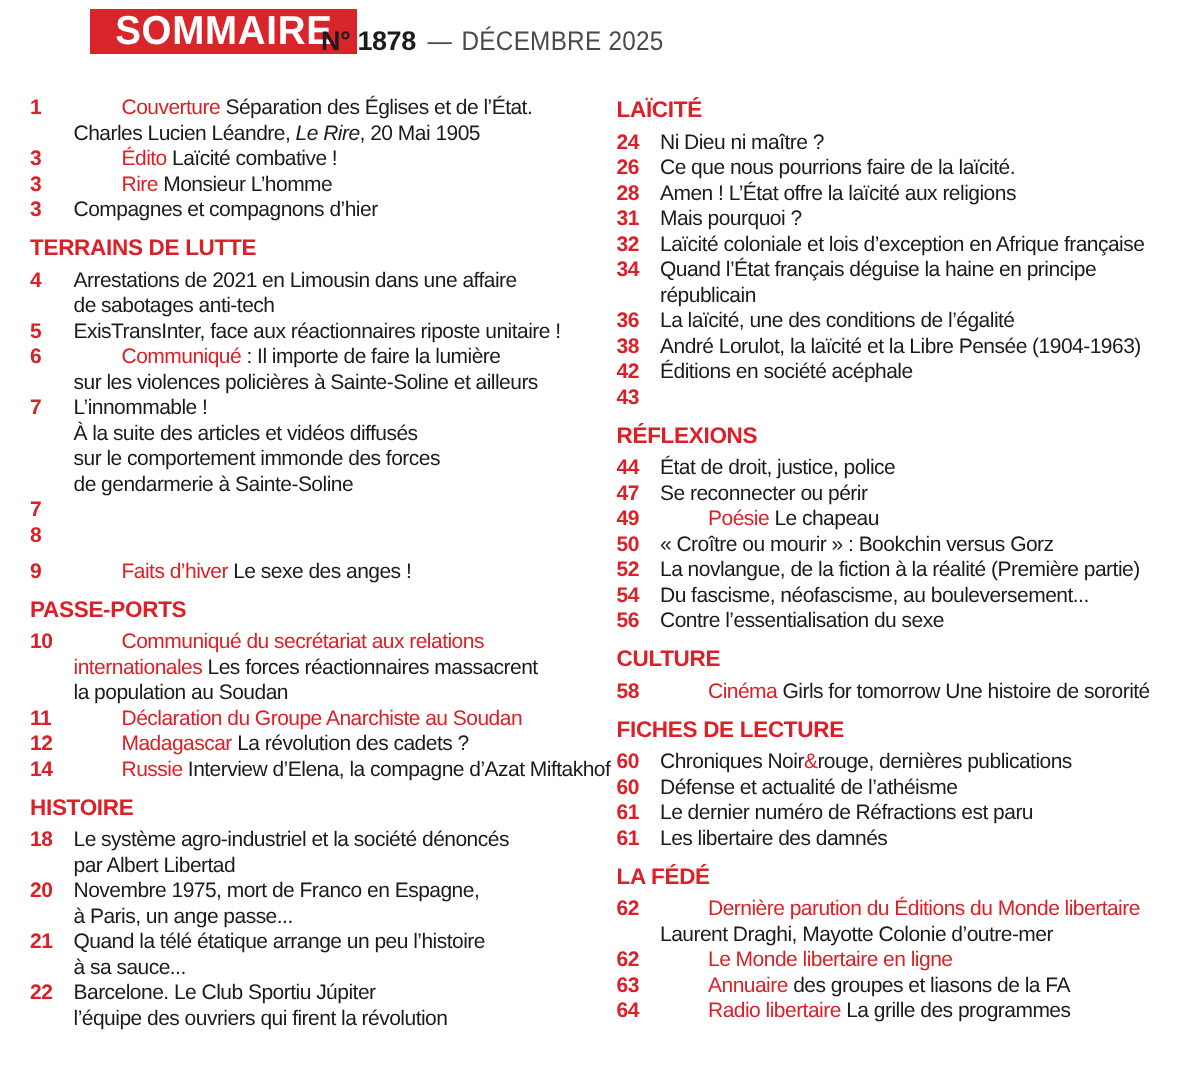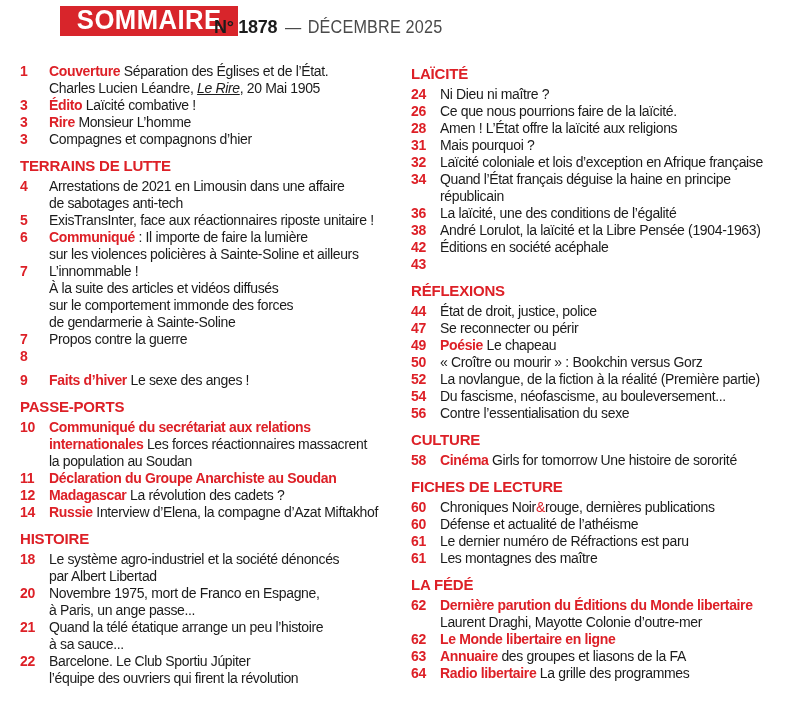--- a/index.html
+++ b/index.html
@@ -33,23 +33,23 @@
   .col-right{left:411px;width:379px;}
   .sec-heading{
     color:var(--red,#dd2027);font-weight:700;font-size:15px;line-height:17px;
     margin:9px 0 4px;letter-spacing:-.2px;white-space:pre;
   }
   .col > .sec-heading:first-child{margin-top:2px;}
   .item{display:flex;font-size:14px;line-height:17px;letter-spacing:-.35px;}
   .item.gap{margin-top:7px;}
   .num{flex:0 0 29px;color:var(--red,#dd2027);font-weight:700;}
   .txt{white-space:pre;}
-  .seg-label{color:var(--red,#dd2027);font-weight:700;}
+  .seg-label{color:var(--red,#dd2027);font-weight:400;margin-left:32px;}
   .seg-redplain{color:var(--red,#dd2027);}
-  .seg-em{font-style:italic;text-decoration:underline;}
+  .seg-em{font-style:italic;}
 </style>
 </head>
 <body style="--red: #dd2027; --box-red: #d8252b; --text: #1b1b1b;">
 
 <header>
   <div class="title-box">
     <span class="title-text">SOMMAIRE</span>
   </div>
   <div class="issue-line">
     <span class="issue-number">N° 1878</span>
@@ -95,21 +95,20 @@
     </div>
     <div class="item">
       <span class="num">7</span>
       <span class="txt"><span class="seg-plain">L’innommable !
 À la suite des articles et vidéos diffusés
 sur le comportement immonde des forces
 de gendarmerie à Sainte-Soline</span></span>
     </div>
     <div class="item">
       <span class="num">7</span>
-      <span class="txt"><span class="seg-plain">Propos contre la guerre</span></span>
     </div>
     <div class="item">
       <span class="num">8</span>
     </div>
     <div class="item gap">
       <span class="num">9</span>
       <span class="txt"><span class="seg-label">Faits d’hiver </span><span class="seg-plain">Le sexe des anges !</span></span>
     </div>
     <div class="sec-heading">PASSE-PORTS</div>
     <div class="item">
@@ -236,21 +235,21 @@
     <div class="item">
       <span class="num">60</span>
       <span class="txt"><span class="seg-plain">Défense et actualité de l’athéisme</span></span>
     </div>
     <div class="item">
       <span class="num">61</span>
       <span class="txt"><span class="seg-plain">Le dernier numéro de Réfractions est paru</span></span>
     </div>
     <div class="item">
       <span class="num">61</span>
-      <span class="txt"><span class="seg-plain">Les montagnes des maître</span></span>
+      <span class="txt"><span class="seg-plain">Les libertaire des damnés</span></span>
     </div>
     <div class="sec-heading">LA FÉDÉ</div>
     <div class="item">
       <span class="num">62</span>
       <span class="txt"><span class="seg-label">Dernière parution du Éditions du Monde libertaire</span><span class="seg-plain">
 Laurent Draghi, Mayotte Colonie d’outre-mer</span></span>
     </div>
     <div class="item">
       <span class="num">62</span>
       <span class="txt"><span class="seg-label">Le Monde libertaire en ligne</span></span>

